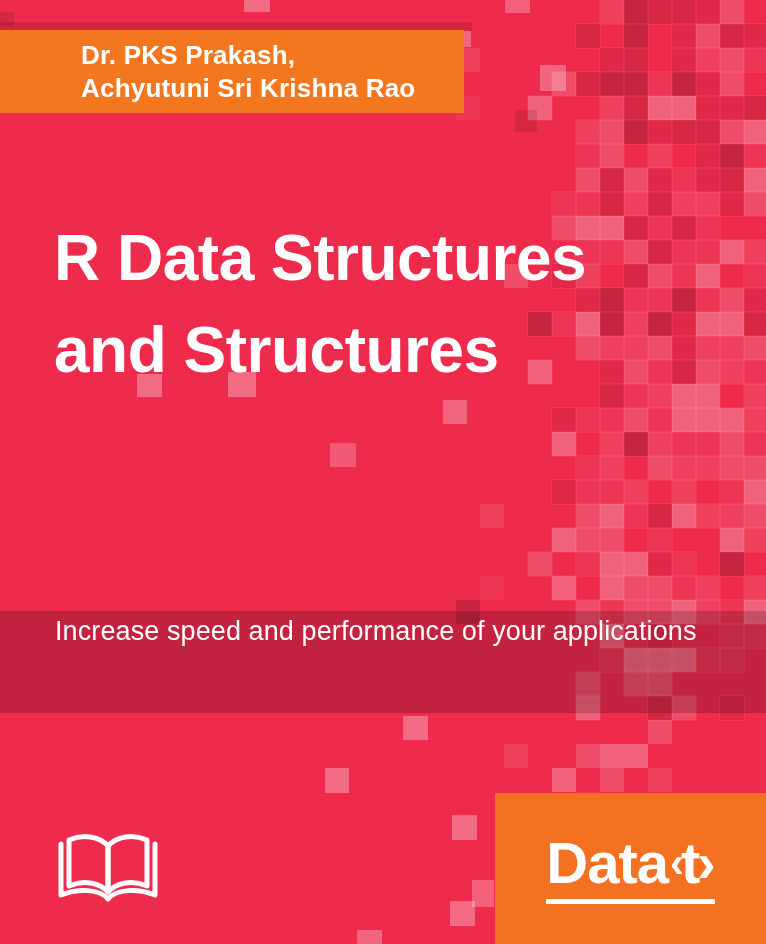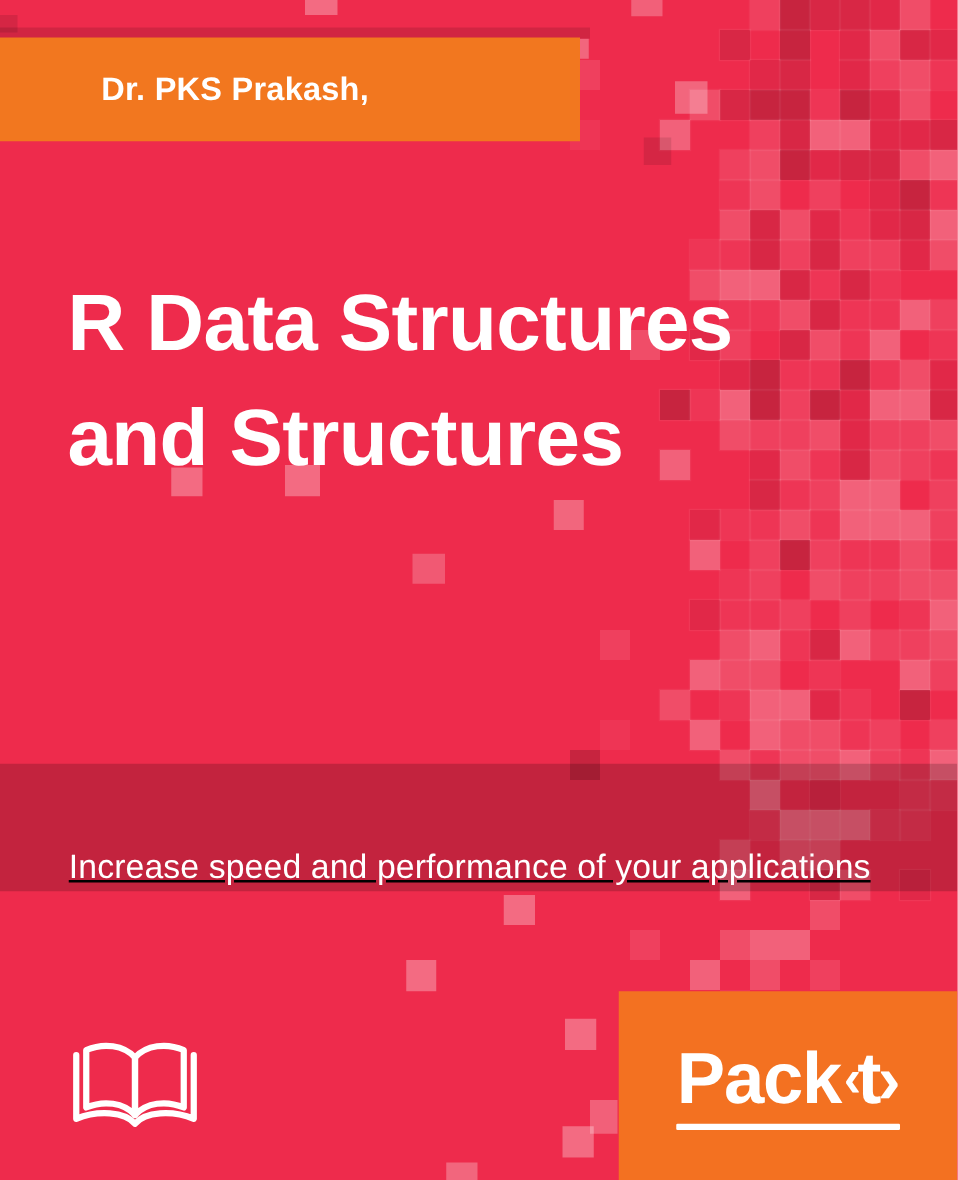--- a/index.html
+++ b/index.html
@@ -33,22 +33,22 @@
     position:absolute;left:54px;top:212px;z-index:5;
   }
   .title-line{
     color:#fff;font-size:64px;font-weight:700;line-height:92px;
     letter-spacing:-0.5px;white-space:nowrap;
   }
   
   #subtitle-band{
     position:absolute;left:0;top:611px;width:766px;height:102px;
     background:var(--band,rgba(0,0,0,0.18));z-index:2;
-    display:flex;flex-direction:column;justify-content:flex-end;
-    padding-left:55px;box-sizing:border-box;text-decoration:underline;
+    display:flex;flex-direction:column;justify-content:flex-start;
+    padding-left:55px;box-sizing:border-box;
   }
   .subtitle-line{
     color:#fff;font-size:27px;font-weight:400;line-height:40px;
     letter-spacing:0.1px;white-space:nowrap;z-index:5;
   }
   
   #book-icon-wrap{position:absolute;left:56px;top:828px;z-index:5;}
   
   #publisher-square{
     position:absolute;left:495px;top:793px;width:271px;height:151px;
@@ -314,20 +314,21 @@
       <div class="tile" style="left: 452px; top: 815px; width: 25px; height: 25px; background: rgba(255, 255, 255, 0.3);"></div>
       <div class="tile" style="left: 472px; top: 880px; width: 22px; height: 27px; background: rgba(255, 255, 255, 0.25);"></div>
       <div class="tile" style="left: 450px; top: 901px; width: 25px; height: 25px; background: rgba(255, 255, 255, 0.3);"></div>
       <div class="tile" style="left: 357px; top: 930px; width: 25px; height: 14px; background: rgba(255, 255, 255, 0.28);"></div>
     </div>
 
   <div id="banner-strip"></div>
 
   <div id="author-banner">
     <div class="author-line">Dr. PKS Prakash,</div>
+    <div class="author-line">Achyutuni Sri Krishna Rao</div>
   </div>
 
   <div id="subtitle-band">
     <div class="subtitle-line">Increase speed and performance of your applications</div>
   </div>
 
   <div id="title-block">
     <div class="title-line">R Data Structures</div>
     <div class="title-line">and Structures</div>
   </div>
@@ -339,21 +340,21 @@
 
       <path d="M13 58 L13 12 C 27 6 43 8 52 18 L52 64 C 43 54 27 52 13 58 Z" stroke="#FFFFFF" stroke-width="5" fill="none" stroke-linejoin="round"></path>
 
       <path d="M91 58 L91 12 C 77 6 61 8 52 18 L52 64 C 61 54 77 52 91 58 Z" stroke="#FFFFFF" stroke-width="5" fill="none" stroke-linejoin="round"></path>
     </svg>
   </div>
 
   <div id="publisher-square">
     <div id="packt-logo">
       <div class="logo-row">
-        <span>Pack</span>
+        <span>Data</span>
         <span class="logo-open">‹</span>
         <span class="logo-t">t</span>
         <span class="logo-close">›</span>
       </div>
       <div class="logo-underline"></div>
     </div>
   </div>
 
 </div>
 

